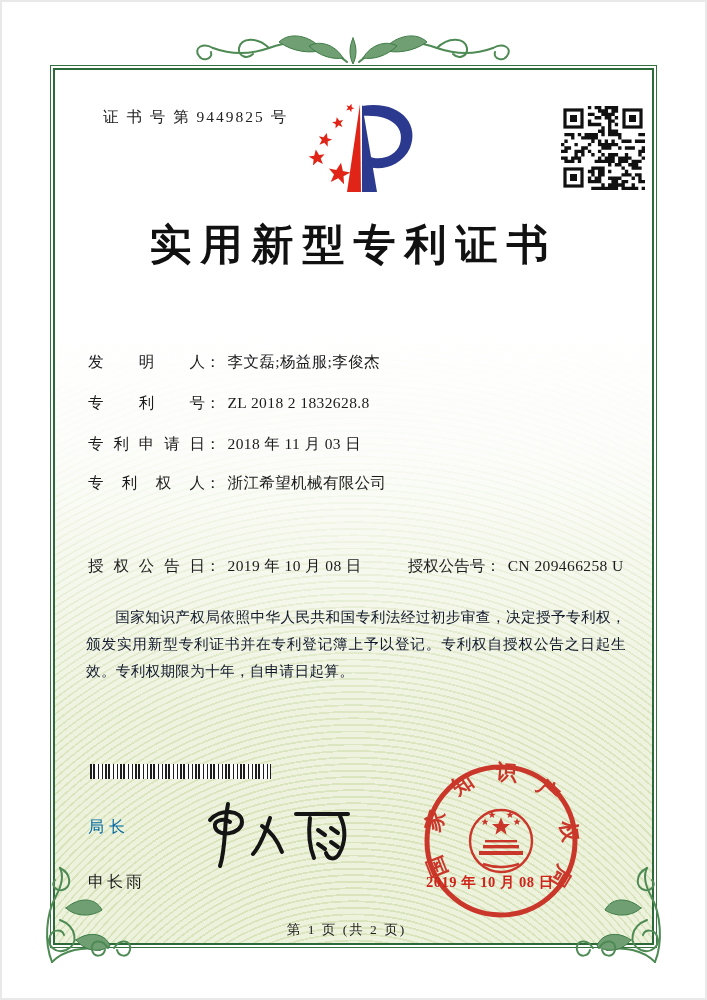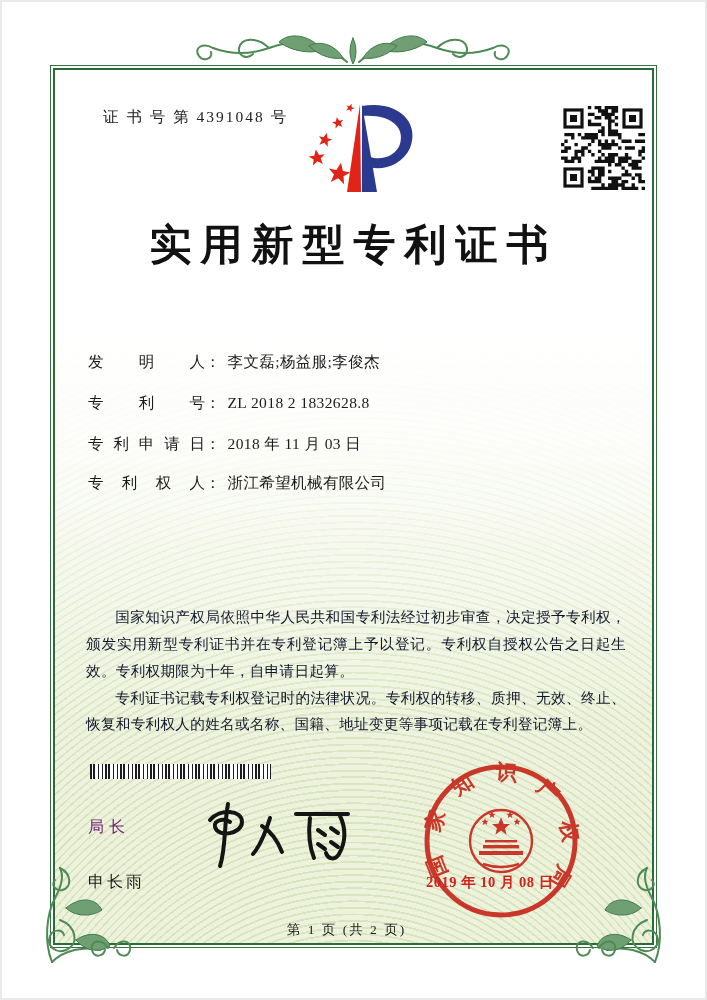--- a/index.html
+++ b/index.html
@@ -40,21 +40,21 @@
   .field .lab{display:inline-block;width:117px;text-align:justify;text-align-last:justify;vertical-align:bottom;}
   .field .col{display:inline-block;}
   .field .val{margin-left:7px;letter-spacing:.4px;}
   .field .pair2{margin-left:46px;}
   .paras{position:absolute;left:86px;top:604px;width:540px;font-size:14.6px;line-height:1.84;letter-spacing:.3px;color:#0f172a;text-align:justify;}
   .paras p{margin:0;text-indent:2em;}
   .barcode{
     position:absolute;left:90px;top:764px;width:181px;height:15px;
     background:repeating-linear-gradient(90deg,#1c1c1c 0 2px,#fdfdfd 2px 3px,#1c1c1c 3px 5px,#fdfdfd 5px 8px,#1c1c1c 8px 9px,#fdfdfd 9px 12px,#1c1c1c 12px 13px,#fdfdfd 13px 15px);
   }
-  .director-label{position:absolute;left:88px;top:817px;font-size:16px;letter-spacing:5px;color:#701a75;}
+  .director-label{position:absolute;left:88px;top:817px;font-size:16px;letter-spacing:5px;color:#0369a1;}
   .director-name{position:absolute;left:88px;top:848px;font-size:16px;letter-spacing:3px;color:#1b1b1b;margin-top:24px;}
   .signature{position:absolute;left:198px;top:792px;}
   .signature path{stroke:#141414;fill:none;stroke-width:4;stroke-linecap:round;stroke-linejoin:round;}
   .seal{position:absolute;left:421px;top:761px;opacity:.92;}
   .seal .ring{fill:none;stroke:#c8281c;stroke-width:5;}
   .seal .thin{fill:none;stroke:#c8281c;stroke-width:2.4;}
   .seal text{fill:#c8281c;font-family:"Liberation Serif","DejaVu Serif",serif;font-weight:700;}
   .seal-date{position:absolute;left:426px;top:873px;width:140px;font-size:14.5px;font-weight:700;color:#ce241a;letter-spacing:.5px;white-space:nowrap;z-index:5;}
   .footer{position:absolute;left:50px;top:921px;width:593px;text-align:center;font-size:13.5px;letter-spacing:2px;color:#222;}
 </style>
@@ -88,21 +88,21 @@
     </defs>
     <use href="#topHalfScroll" transform="translate(353,64)"></use>
     <use href="#topHalfScroll" transform="translate(353,64) scale(-1,1)"></use>
     <path class="lf" d="M353,38 C349,47 349,56 353,64 C357,56 357,47 353,38 Z"></path>
     <use href="#cornerFlourish" transform="translate(50,948)"></use>
     <use href="#cornerFlourish" transform="translate(657,948) scale(-1,1)"></use>
   </svg>
 
   <div class="content">
 
-    <div class="cert-no">证 书 号 第 4391048 号</div>
+    <div class="cert-no">证 书 号 第 9449825 号</div>
 
     <svg class="logo" width="128" height="115" viewBox="0 0 128 115">
       <defs>
         <path id="star" d="M0,-10 L2.9,-3.1 L9.5,-3.1 L4.2,1.2 L5.9,8.1 L0,3.8 L-5.9,8.1 L-4.2,1.2 L-9.5,-3.1 L-2.9,-3.1 Z"></path>
       </defs>
       <g fill="#e02417">
         <use href="#star" transform="translate(54,16) scale(0.45) rotate(20)"></use>
         <use href="#star" transform="translate(42,31) scale(0.6) rotate(-12)"></use>
         <use href="#star" transform="translate(29,48) scale(0.72) rotate(14)"></use>
         <use href="#star" transform="translate(21,66) scale(0.85) rotate(-8)"></use>
@@ -137,24 +137,26 @@
     </div>
     <div class="field" style="top:393px">
       <span class="lab">专利号</span><span class="col">：</span><span class="val">ZL 2018 2 1832628.8</span>
     </div>
     <div class="field" style="top:434px">
       <span class="lab">专利申请日</span><span class="col">：</span><span class="val">2018 年 11 月 03 日</span>
     </div>
     <div class="field" style="top:473px">
       <span class="lab">专利权人</span><span class="col">：</span><span class="val">浙江希望机械有限公司</span>
     </div>
+    <div class="field" style="top:556px">
+      <span class="lab">授权公告日</span><span class="col">：</span><span class="val">2019 年 10 月 08 日</span><span class="pair2"><span>授权公告号</span><span class="col">：</span><span class="val">CN 209466258 U</span></span>
+    </div>
 
     <div class="paras">
       <p>国家知识产权局依照中华人民共和国专利法经过初步审查，决定授予专利权，颁发实用新型专利证书并在专利登记簿上予以登记。专利权自授权公告之日起生效。专利权期限为十年，自申请日起算。</p>
-      <p>专利证书记载专利权登记时的法律状况。专利权的转移、质押、无效、终止、恢复和专利权人的姓名或名称、国籍、地址变更等事项记载在专利登记簿上。</p>
     </div>
 
     <div class="barcode"></div>
 
     <div class="director-label">局长</div>
     <div class="director-name">申长雨</div>
 
     <svg class="signature" width="200" height="85" viewBox="0 0 200 85">
       <path d="M30,12 C26,32 28,56 22,74"></path>
       <path d="M12,28 C22,16 44,18 44,30 C44,42 20,46 17,35 C15,28 26,26 32,30"></path>

